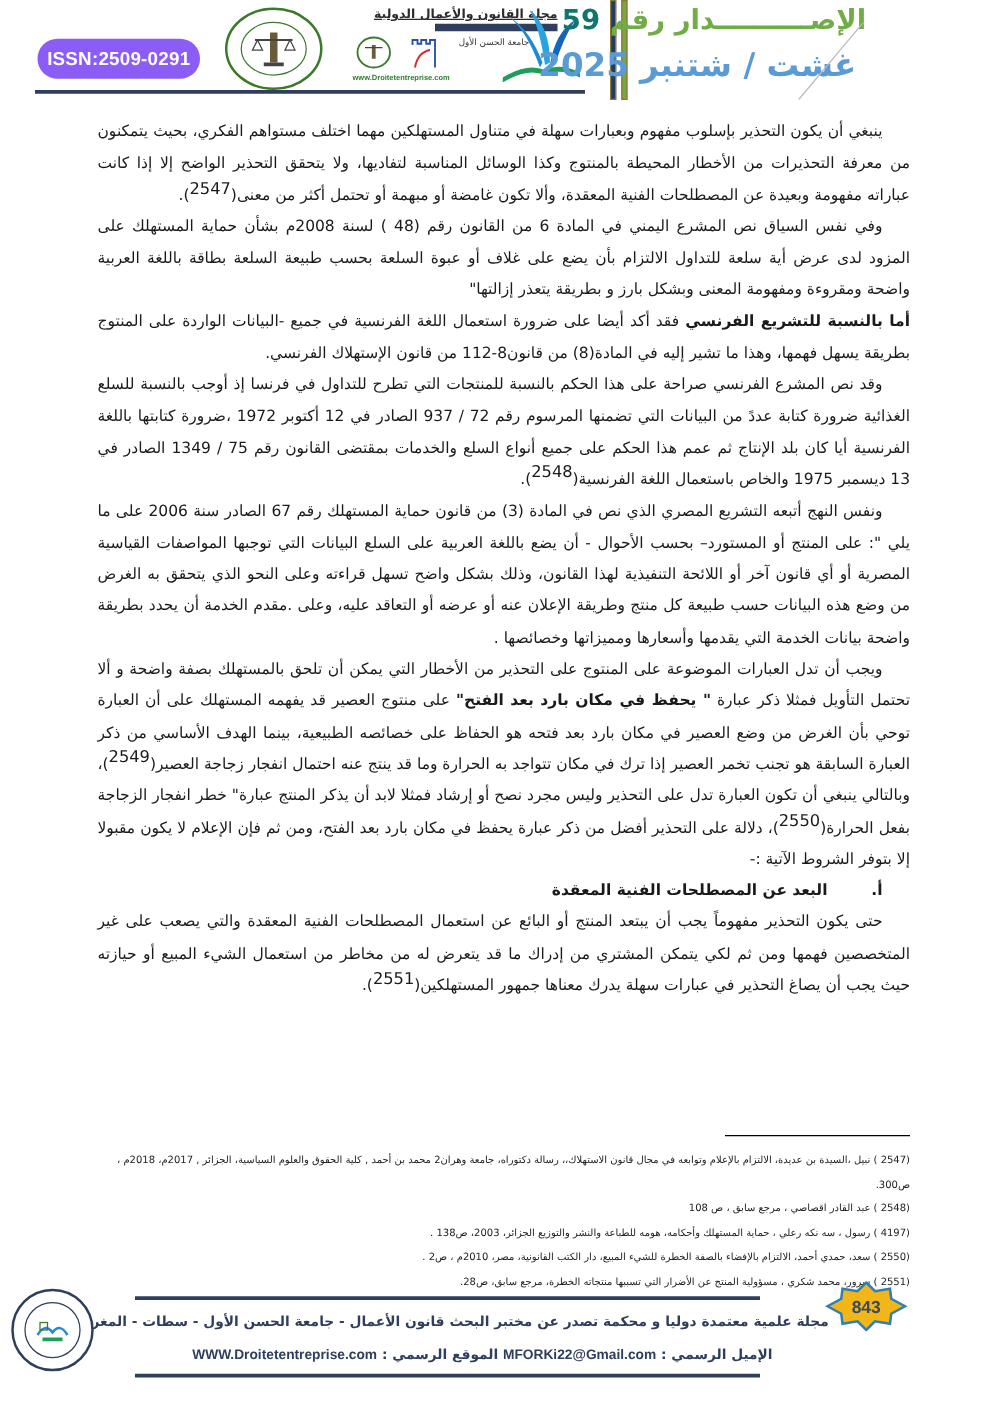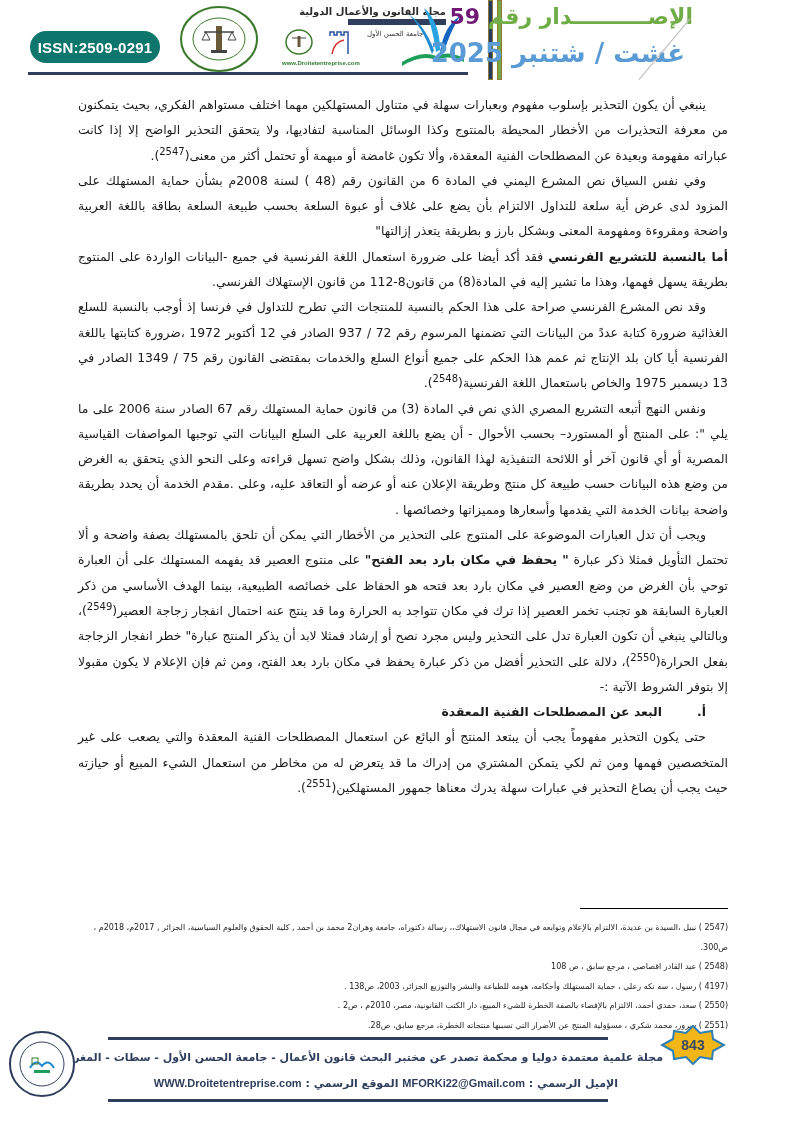--- a/index.html
+++ b/index.html
@@ -1,47 +1,47 @@
 <!DOCTYPE html>
 <html><head>
 <meta charset="utf-8">
 <style>
   html, body { margin:0; padding:0; background:#ffffff; }
   body { width:793px; height:1122px; position:relative; overflow:hidden;
          font-family:"DejaVu Sans", sans-serif; color:#1a1a1a; }
   
   .header { position:absolute; left:0; top:0; width:793px; height:82px; }
   .issn { position:absolute; left:30px; top:31px; width:130px; height:32px;
-          background:#0f766e; border-radius:16px; color:#fff;
+          background:#8b5cf6; border-radius:16px; color:#fff;
           font-family:"Liberation Sans", sans-serif; font-size:15px; font-weight:bold;
           display:flex; align-items:center; justify-content:center; letter-spacing:0.2px; }
   .lab-seal { position:absolute; left:178px; top:4px; width:82px; height:70px; }
   .journal-banner { position:absolute; left:282px; top:6px; width:182px; height:60px; }
   .journal-title { position:absolute; right:18px; top:0; font-size:10px; font-weight:bold; color:#2b2b2b;
-                   direction:rtl; white-space:nowrap; }
+                   direction:rtl; white-space:nowrap;text-decoration:underline; }
   .journal-fr { position:absolute; right:18px; top:13px; width:98px; height:6px; background:#2e3e5c; }
   .journal-url { position:absolute; left:0; bottom:0; font-size:6px; color:#2e7d32; font-weight:bold;
                  font-family:"Liberation Sans", sans-serif; }
   .uni-label { position:absolute; left:85px; top:24px; font-size:7px; color:#333; direction:rtl; }
   .header-rule { position:absolute; left:28px; top:72px; width:440px; height:3px; background:#2e3e5c; }
   .vbar1 { position:absolute; left:488px; top:0; width:5px; height:80px; background:#263c5e; border:1px solid #8a7a3a; box-sizing:border-box; }
   .vbar2 { position:absolute; left:497px; top:0; width:5px; height:80px; background:#78a843; border:1px solid #8a7a3a; box-sizing:border-box; }
   .issue-line { position:absolute; right:100px; top:4px; direction:rtl; white-space:nowrap;
                 font-size:22px; font-weight:bold; color:#70ad47; font-family:"DejaVu Sans", sans-serif; }
-  .issue-num { color:#701a75; }
+  .issue-num { color:#0f766e; }
   .date-line { position:absolute; right:108px; top:38px; direction:rtl; white-space:nowrap;
                font-size:26px; font-weight:bold; color:#5b9bd5; }
   .diag { position:absolute; left:690px; top:18px; width:1px; height:80px; background:#bbb; transform:rotate(40deg); transform-origin:top left; }
   
   .content { position:absolute; left:78px; top:92px; width:650px; direction:rtl; text-align:justify;
              font-family:"DejaVu Sans", sans-serif; font-size:12.4px; line-height:25.3px; }
   .content p { margin:0; text-indent:22px; }
   .content p.noindent { text-indent:0; }
   .content b { font-weight:bold; }
-  sup { font-size:10px; line-height:0; }
+  sup { font-size:13px; line-height:0; }
   .subhead { font-weight:bold; margin:0; }
   .subhead .marker { display:inline-block; width:44px; }
   
   .fn-rule { position:absolute; left:580px; top:908px; width:148px; height:1px; background:#000; }
   .footnotes { position:absolute; left:78px; top:918px; width:650px; direction:rtl; text-align:right;
                font-family:"DejaVu Sans", sans-serif; font-size:8px; line-height:19.5px; color:#222; }
   .footnotes div { margin:0; }
   
   .ft-rule { position:absolute; left:108px; width:500px; height:3px; background:#2e3e5c; }
   .page-star { position:absolute; left:660px; top:1025px; width:66px; height:40px; }

